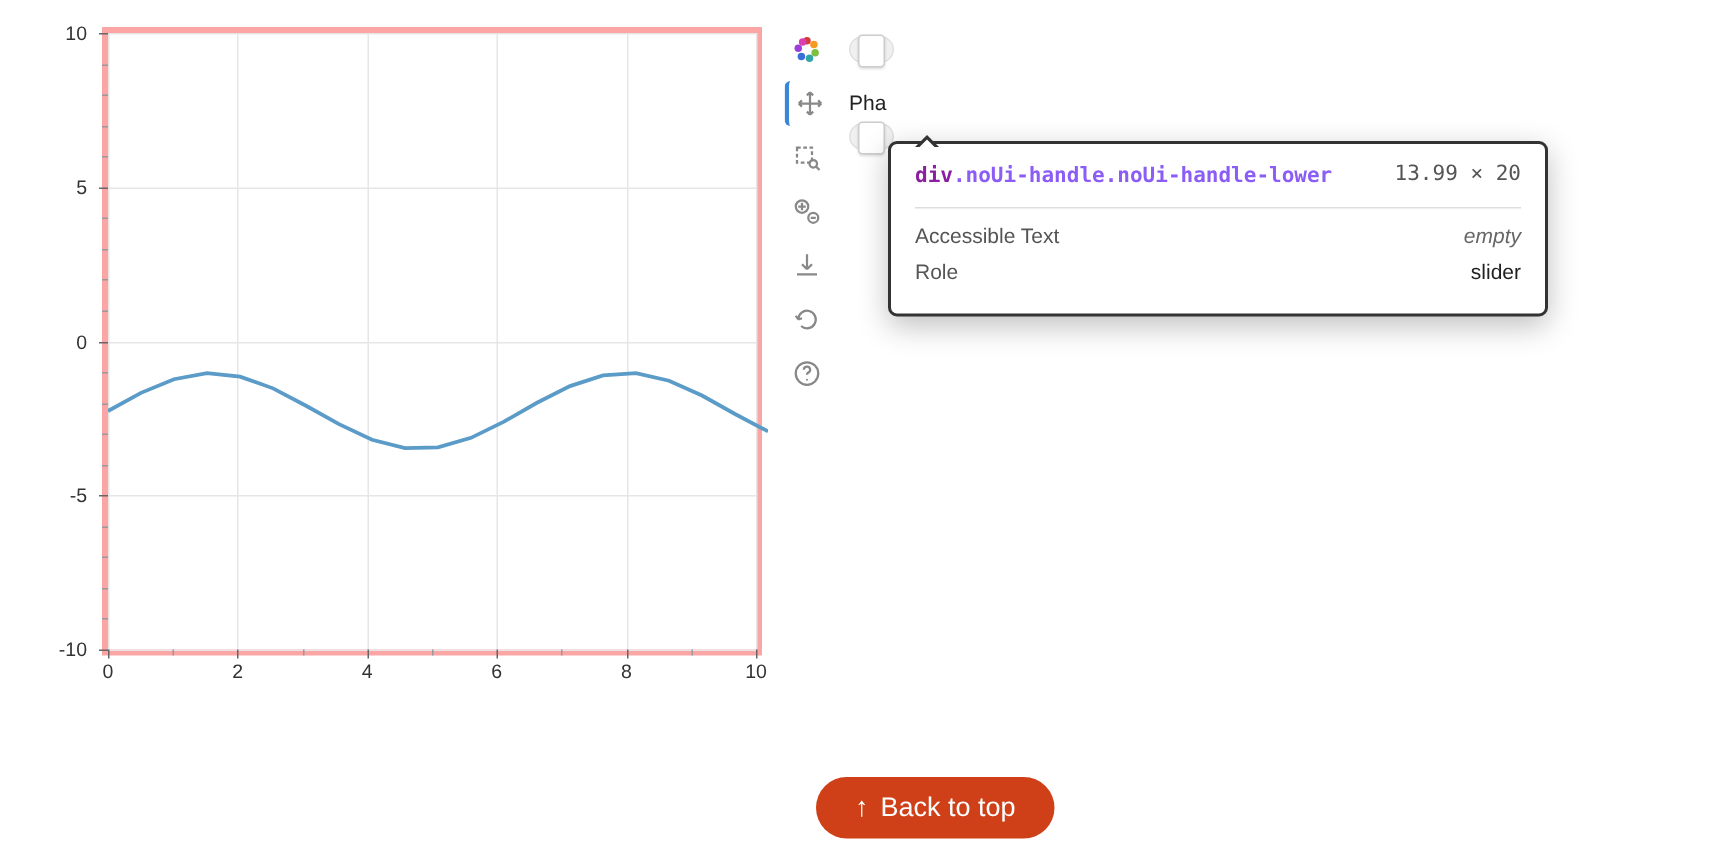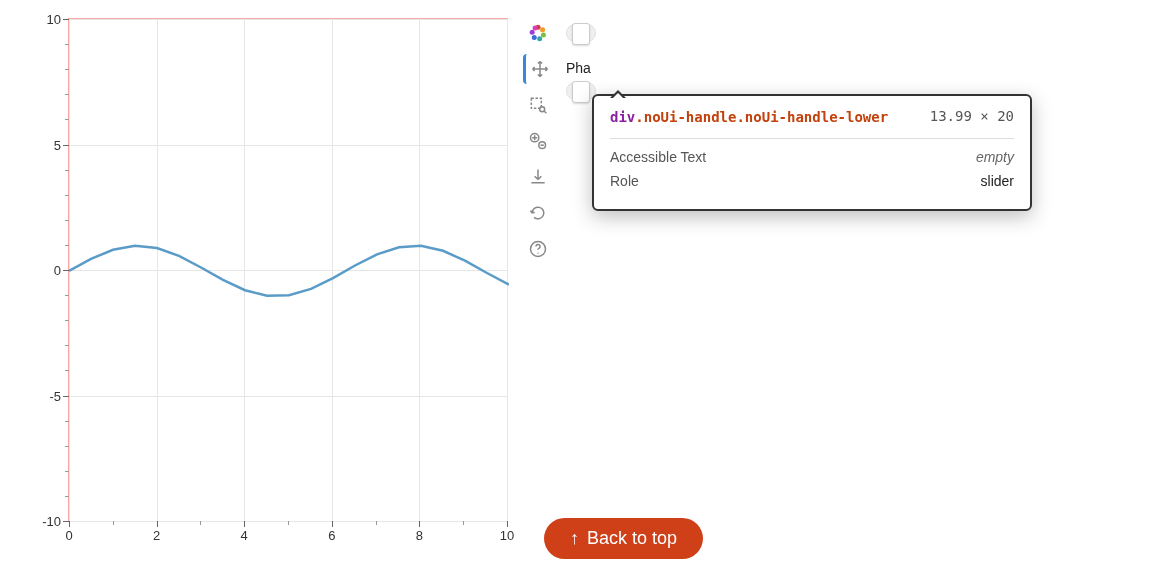--- a/index.html
+++ b/index.html
@@ -16,22 +16,22 @@
     position: relative;
     width: 520px;
     height: 560px;
     margin-left: 0;
   }
   .plot {
     position: absolute;
     left: 68px;
     top: 18px;
     width: 440px;
-    height: 504px;
-    border: 1px solid #fca5a5;
+    height: 419px;
+    border: 4px solid #fca5a5;
   }
   .grid-v { position: absolute; top: 0; bottom: 0; width: 1px; background: #e6e6e6; }
   .grid-h { position: absolute; left: 0; right: 0; height: 1px; background: #e6e6e6; }
   .tick-y { position: absolute; right: 446px; font-size: 13px; color: #333; text-align: right; width: 40px; transform: translateY(-50%); }
   .tick-x { position: absolute; bottom: -22px; font-size: 13px; color: #333; transform: translateX(-50%); }
   .tick-mark-y { position:absolute; left:-6px; width:6px; height:1px; background:#666;}
   .tick-mark-y-minor { position:absolute; left:-4px; width:4px; height:1px; background:#999;}
   .tick-mark-x { position:absolute; bottom:-6px; height:6px; width:1px; background:#666;}
   .tick-mark-x-minor { position:absolute; bottom:-4px; height:4px; width:1px; background:#999;}
   .curve { stroke:#5a9bc8; stroke-width:2.5; fill:none; }
@@ -113,21 +113,21 @@
   }
   .dev-tooltip::after {
     content:'';
     position:absolute;
     top: -10px; left: 17px;
     border: 7px solid transparent;
     border-bottom-color: #fff;
   }
   .dev-tooltip .sel { font-family: ui-monospace, Menlo, Consolas, monospace; font-size: 14px; }
   .dev-tooltip .sel .tag { color: #8a1fa0; font-weight: 600; }
-  .dev-tooltip .sel .cls { color: #c2410c; font-weight: 600; }
+  .dev-tooltip .sel .cls { color: #8b5cf6; font-weight: 600; }
   .dev-tooltip .dims { float: right; font-family: ui-monospace, Menlo, Consolas, monospace; font-size: 14px; color: #555; }
   .dev-tooltip hr { border: none; border-top: 1px solid #ddd; margin: 12px 0 10px; }
   .dev-tooltip .row { display:flex; justify-content: space-between; font-size: 14px; color:#555; margin-bottom: 8px;}
   .dev-tooltip .row .v { color:#222; }
   .dev-tooltip .row .v.empty { font-style: italic; color:#666; }
 
   .back-top {
     position: absolute;
     left: 544px;
     top: 518px;

